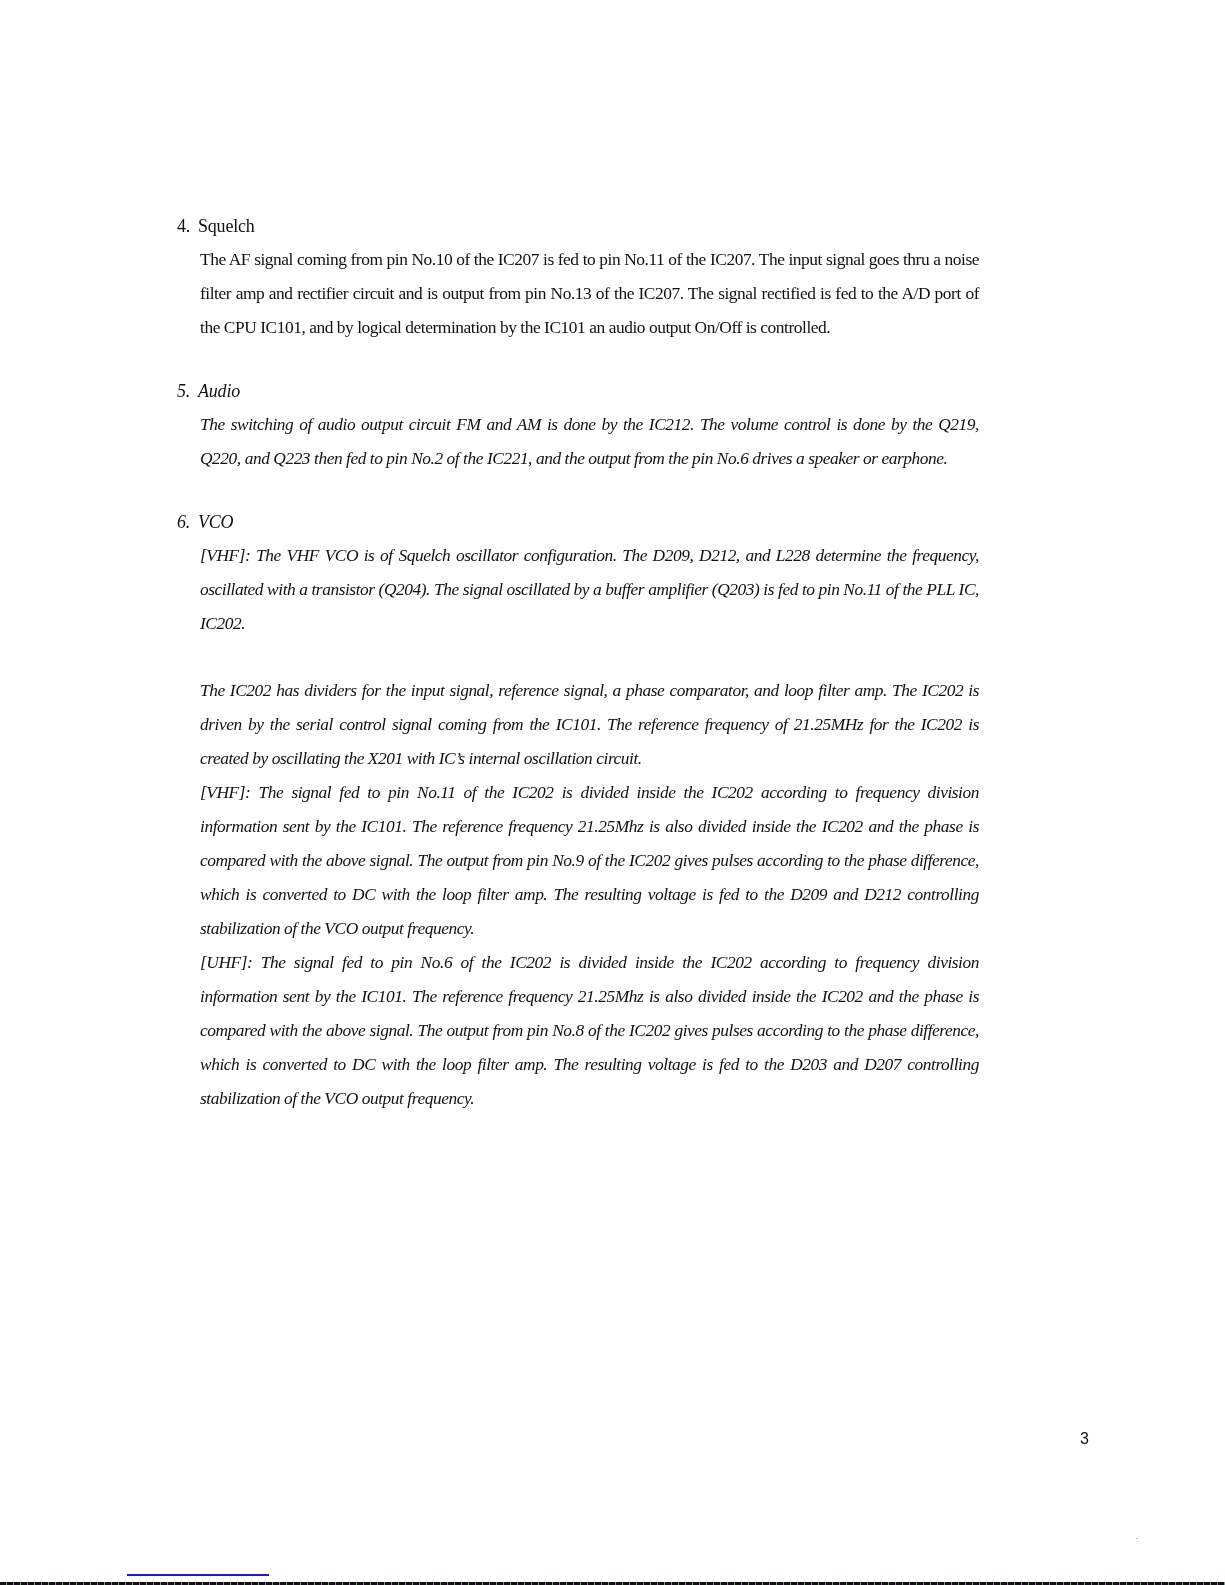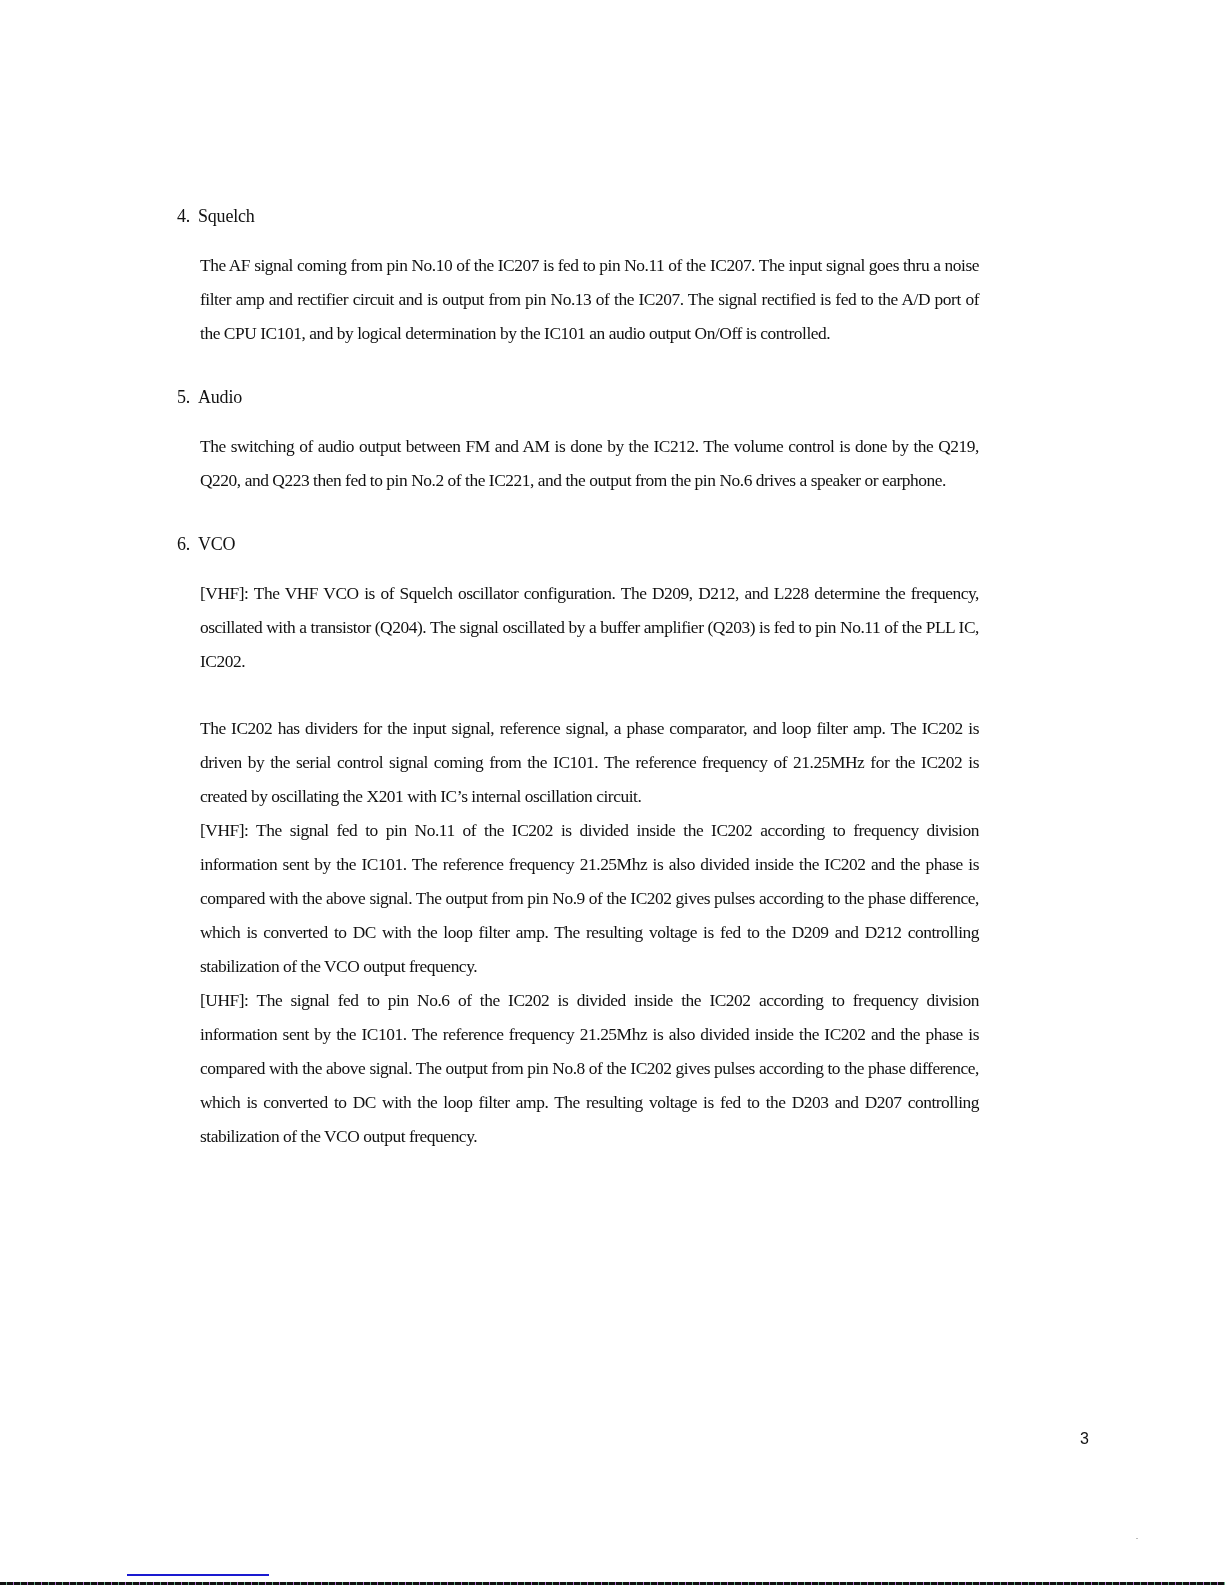--- a/index.html
+++ b/index.html
@@ -18,28 +18,29 @@
     .page {
       position: absolute;
       left: 0;
       top: 0;
       width: 1225px;
       height: 1585px;
     }
     .content {
       position: absolute;
       left: 177px;
-      top: 202px;
+      top: 212px;
       width: 802px;
     }
     .section {
       margin: 0;
     }
     .section + .section {
       margin-top: 33px;
+      font-style: italic;
     }
     .heading {
       font-size: 18px;
       line-height: 28px;
       height: 28px;
       margin: 0;
       letter-spacing: -0.2px;
     }
     .heading .num {
       display: inline-block;
@@ -51,21 +52,21 @@
     }
     .para {
       font-size: 17.4px;
       line-height: 34px;
       text-align: justify;
       margin: 0;
       letter-spacing: -0.45px;
       word-spacing: 0px;
     }
     .para.first {
-      margin-top: 18px;
+      margin-top: 2px;
     }
     .page-number {
       position: absolute;
       left: 1080px;
       top: 1430px;
       font-family: "Liberation Sans", "DejaVu Sans", sans-serif;
       font-size: 16px;
       color: #111111;
     }
     .link-underline {
@@ -100,21 +101,21 @@
     <div class="section">
       <p class="heading"><span class="num">4.</span><span>Squelch</span></p>
       <div class="body">
         <p class="para first">The AF signal coming from pin No.10 of the IC207 is fed to pin No.11 of the IC207.   The input signal goes thru a noise filter amp and rectifier circuit and is output from pin No.13 of the IC207. The signal rectified is fed to the A/D port of the CPU IC101, and by logical determination by the IC101 an audio output On/Off is controlled.</p>
       </div>
     </div>
 
     <div class="section">
       <p class="heading"><span class="num">5.</span><span>Audio</span></p>
       <div class="body">
-        <p class="para first">The switching of audio output between FM and AM is done by the IC212.   The volume control is done by the Q219, Q220, and Q223 then fed to pin No.2 of the IC221, and the output from the pin No.6 drives a speaker or earphone.</p>
+        <p class="para first">The switching of audio output circuit FM and AM is done by the IC212.   The volume control is done by the Q219, Q220, and Q223 then fed to pin No.2 of the IC221, and the output from the pin No.6 drives a speaker or earphone.</p>
       </div>
     </div>
 
     <div class="section">
       <p class="heading"><span class="num">6.</span><span>VCO</span></p>
       <div class="body">
         <p class="para first">[VHF]: The VHF VCO is of Squelch oscillator configuration.   The D209, D212, and L228 determine the frequency, oscillated with a transistor (Q204).   The signal oscillated by a buffer amplifier (Q203) is fed to pin No.11 of the PLL IC, IC202.</p>
       </div>
     </div>
 

